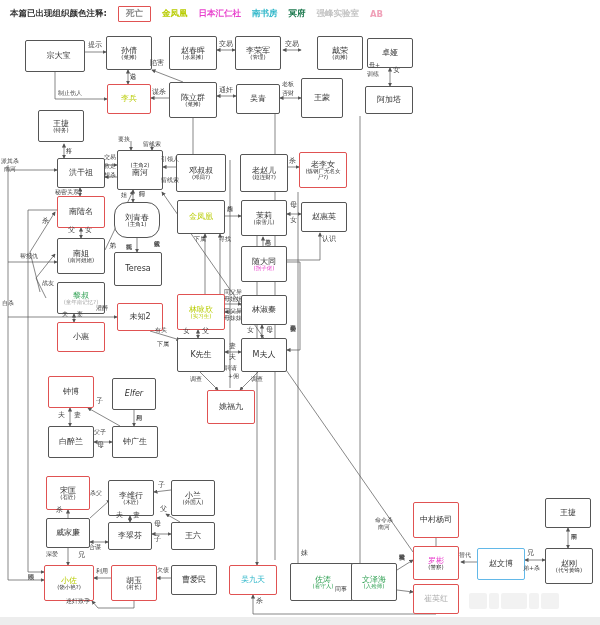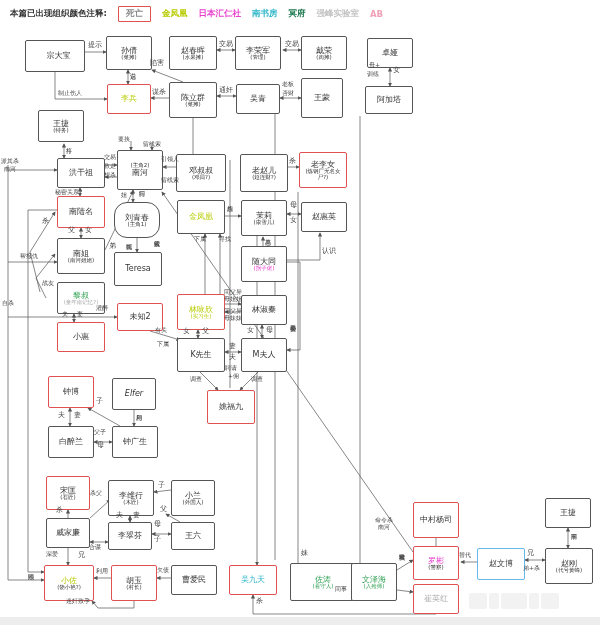--- a/index.html
+++ b/index.html
@@ -149,21 +149,21 @@
         <div class="ln sm" style="color: rgb(51, 51, 51);">(菜摊)</div>
       </div>
       <div class="node" style="left: 169px; top: 36px; width: 48px; height: 34px; border-color: rgb(85, 85, 85);">
         <div class="ln" style="color: rgb(51, 51, 51);">赵春晖</div>
         <div class="ln sm" style="color: rgb(51, 51, 51);">(水果摊)</div>
       </div>
       <div class="node" style="left: 235px; top: 36px; width: 46px; height: 34px; border-color: rgb(85, 85, 85);">
         <div class="ln" style="color: rgb(51, 51, 51);">李荣军</div>
         <div class="ln sm" style="color: rgb(51, 51, 51);">(管理)</div>
       </div>
-      <div class="node" style="left: 301px; top: 36px; width: 46px; height: 34px; border-color: rgb(85, 85, 85);">
+      <div class="node" style="left: 317px; top: 36px; width: 46px; height: 34px; border-color: rgb(85, 85, 85);">
         <div class="ln" style="color: rgb(51, 51, 51);">戴荣</div>
         <div class="ln sm" style="color: rgb(51, 51, 51);">(肉摊)</div>
       </div>
       <div class="node" style="left: 367px; top: 38px; width: 46px; height: 30px; border-color: rgb(85, 85, 85);">
         <div class="ln" style="color: rgb(51, 51, 51);">卓娅</div>
       </div>
       <div class="node" style="left: 107px; top: 84px; width: 44px; height: 30px; border-color: rgb(224, 82, 82);">
         <div class="ln" style="color: rgb(184, 204, 0);">李兵</div>
       </div>
       <div class="node" style="left: 169px; top: 82px; width: 48px; height: 36px; border-color: rgb(85, 85, 85);">
@@ -367,21 +367,21 @@
       <span class="elabel s" style="left: 20px; top: 253px;">帮报仇</span>
       <span class="elabel s" style="left: 42px; top: 280px;">战友</span>
       <span class="elabel v s" style="left: 126px; top: 239px;">嘱托</span>
       <span class="elabel v s" style="left: 154px; top: 236px;">留线索</span>
       <span class="elabel s" style="left: 194px; top: 236px;">下属</span>
       <span class="elabel s" style="left: 219px; top: 236px;">寻找</span>
       <span class="elabel v s" style="left: 227px; top: 201px;">想杀</span>
       <span class="elabel" style="left: 290px; top: 202px;">母</span>
       <span class="elabel" style="left: 290px; top: 217px;">女</span>
       <span class="elabel v s" style="left: 265px; top: 234px;">单恋</span>
-      <span class="elabel" style="left: 322px; top: 248px;">认识</span>
+      <span class="elabel" style="left: 322px; top: 236px;">认识</span>
       <span class="elabel s" style="left: 2px; top: 300px;">自杀</span>
       <span class="elabel s" style="left: 62px; top: 311px;">夫</span>
       <span class="elabel s" style="left: 77px; top: 311px;">妻</span>
       <span class="elabel s" style="left: 96px; top: 305px;">灌醉</span>
       <span class="elabel s" style="left: 155px; top: 327px;">有关</span>
       <span class="elabel s" style="left: 157px; top: 341px;">下属</span>
       <span class="elabel" style="left: 183px; top: 328px;">女</span>
       <span class="elabel" style="left: 202px; top: 328px;">父</span>
       <span class="elabel" style="left: 247px; top: 327px;">女</span>
       <span class="elabel" style="left: 266px; top: 327px;">母</span>

